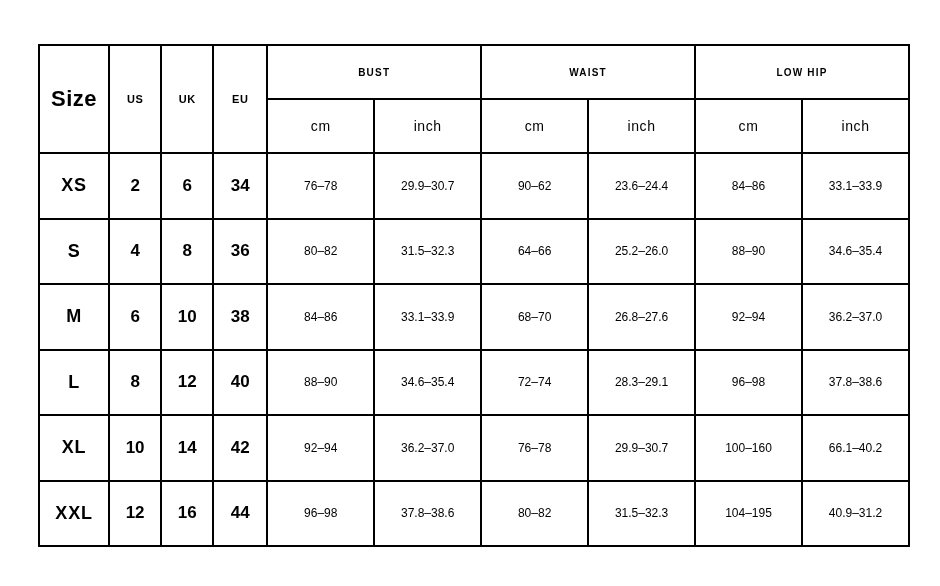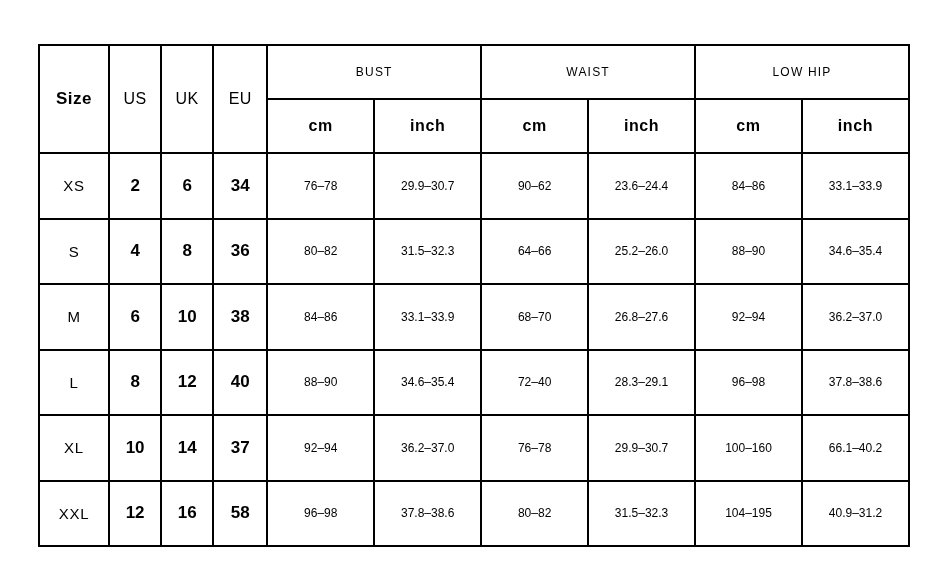--- a/index.html
+++ b/index.html
@@ -41,47 +41,47 @@
     background: #ffffff;
   }
   
   col.c-size  { width: 70px; }
   col.c-us    { width: 52px; }
   col.c-uk    { width: 52px; }
   col.c-eu    { width: 54px; }
   col.c-meas  { width: 106.8px; }
 
   .h-size {
-    font-size: 17px;
+    font-size: 22px;
     font-weight: bold;
     letter-spacing: 0.5px;
   }
   .h-sys {
-    font-size: 16px;
-    font-weight: normal;
+    font-size: 11px;
+    font-weight: bold;
     letter-spacing: 0.5px;
   }
   .h-group {
-    font-size: 12px;
-    font-weight: normal;
+    font-size: 10px;
+    font-weight: bold;
     letter-spacing: 1.2px;
     height: 52px;
   }
   .h-unit {
-    font-size: 16px;
-    font-weight: bold;
+    font-size: 14px;
+    font-weight: normal;
     height: 52px;
     letter-spacing: 0.6px;
   }
   tbody tr {
     height: 65.5px;
   }
   td.cell-size {
-    font-size: 15px;
-    font-weight: normal;
+    font-size: 18px;
+    font-weight: bold;
     letter-spacing: 0.8px;
   }
   td.cell-num {
     font-size: 17px;
     font-weight: bold;
   }
   td.cell-meas {
     font-size: 12px;
     font-weight: normal;
   }
@@ -160,42 +160,42 @@
           <td class="cell-meas">92–94</td>
           <td class="cell-meas">36.2–37.0</td>
         </tr>
         <tr>
           <td class="cell-size">L</td>
           <td class="cell-num">8</td>
           <td class="cell-num">12</td>
           <td class="cell-num">40</td>
           <td class="cell-meas">88–90</td>
           <td class="cell-meas">34.6–35.4</td>
-          <td class="cell-meas">72–40</td>
+          <td class="cell-meas">72–74</td>
           <td class="cell-meas">28.3–29.1</td>
           <td class="cell-meas">96–98</td>
           <td class="cell-meas">37.8–38.6</td>
         </tr>
         <tr>
           <td class="cell-size">XL</td>
           <td class="cell-num">10</td>
           <td class="cell-num">14</td>
-          <td class="cell-num">37</td>
+          <td class="cell-num">42</td>
           <td class="cell-meas">92–94</td>
           <td class="cell-meas">36.2–37.0</td>
           <td class="cell-meas">76–78</td>
           <td class="cell-meas">29.9–30.7</td>
           <td class="cell-meas">100–160</td>
           <td class="cell-meas">66.1–40.2</td>
         </tr>
         <tr>
           <td class="cell-size">XXL</td>
           <td class="cell-num">12</td>
           <td class="cell-num">16</td>
-          <td class="cell-num">58</td>
+          <td class="cell-num">44</td>
           <td class="cell-meas">96–98</td>
           <td class="cell-meas">37.8–38.6</td>
           <td class="cell-meas">80–82</td>
           <td class="cell-meas">31.5–32.3</td>
           <td class="cell-meas">104–195</td>
           <td class="cell-meas">40.9–31.2</td>
         </tr>
       </tbody>
     </table>
   </div>

